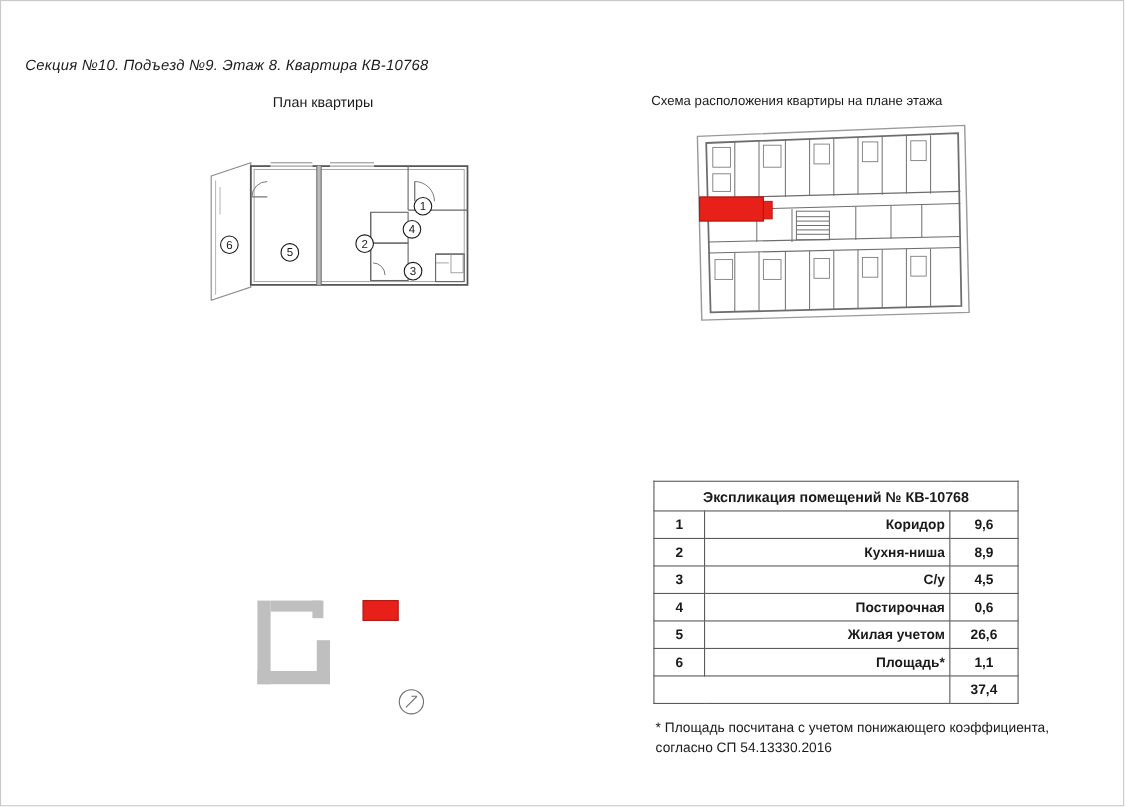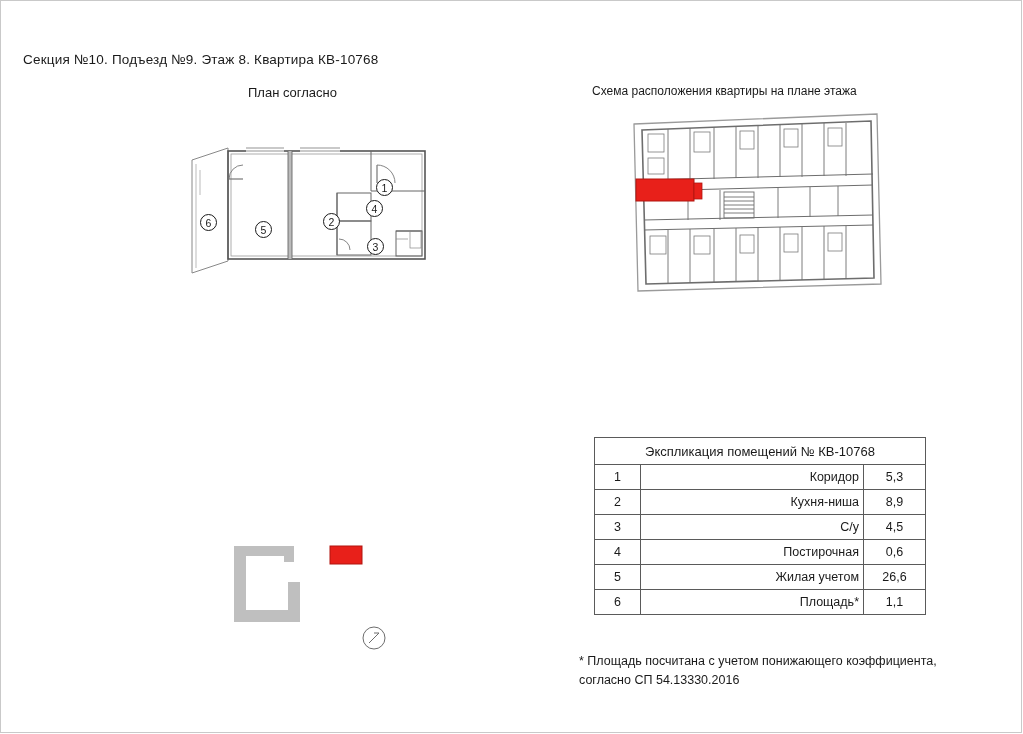--- a/index.html
+++ b/index.html
@@ -19,20 +19,21 @@
     border: 1px solid #c9c9c9;
     box-sizing: border-box;
     pointer-events: none;
   }
   #doc-title {
     position: absolute;
     left: 23px; top: 52px;
     font-size: 13.5px;
     letter-spacing: 0.2px;
     white-space: nowrap;
+    font-style: italic;
   }
   #plan-caption {
     position: absolute;
     left: 248px; top: 85px;
     font-size: 13px;
   }
   #floor-caption {
     position: absolute;
     left: 592px; top: 84px;
     font-size: 12px;
@@ -79,48 +80,48 @@
     position: absolute;
     left: 594px; top: 437px;
     width: 332px;
     border-collapse: collapse;
     font-size: 12.5px;
   }
   #explication td, #explication th {
     border: 1px solid #5a5a5a;
     height: 25px;
     padding: 0 4px;
-    font-weight: normal;
+    font-weight: bold;
     box-sizing: border-box;
   }
   #explication .hdr {
     text-align: center;
     font-size: 13px;
     height: 27px;
   }
   #explication .c-num { width: 46px; text-align: center; }
   #explication .c-name { text-align: right; }
   #explication .c-area { width: 62px; text-align: center; }
   #explication .empty-l { border-right: 1px solid #5a5a5a; }
 
   #footnote {
     position: absolute;
-    left: 579px; top: 652px;
+    left: 596px; top: 652px;
     width: 360px;
     font-size: 12.5px;
     line-height: 19px;
   }
 </style>
 </head>
 <body>
 
 <div class="page-border"></div>
 
 <div id="doc-title">Секция №10. Подъезд  №9. Этаж 8. Квартира КВ-10768</div>
-<div id="plan-caption">План согласно</div>
+<div id="plan-caption">План квартиры</div>
 <div id="floor-caption">Схема расположения квартиры на плане этажа</div>
 
 <div id="apartment-plan">
   <svg width="270" height="145" viewBox="0 0 270 145">
     <g stroke="#555" fill="none" stroke-width="1.2">
 
       <path d="M12,25 L48,13 L48,126 L12,138 Z" stroke="#888" stroke-width="1"></path>
       <rect x="48" y="16" width="197" height="108" stroke="#555" stroke-width="1.6"></rect>
       <rect x="51" y="19" width="191" height="102" stroke="#999" stroke-width="0.8"></rect>
 
@@ -260,21 +261,21 @@
 </div>
 
 <table id="explication">
   <tbody>
       <tr>
     <th class="hdr" colspan="3">Экспликация помещений № КВ-10768</th>
   </tr>
   <tr>
     <td class="c-num">1</td>
     <td class="c-name">Коридор</td>
-    <td class="c-area">5,3</td>
+    <td class="c-area">9,6</td>
   </tr>
   <tr>
     <td class="c-num">2</td>
     <td class="c-name">Кухня-ниша</td>
     <td class="c-area">8,9</td>
   </tr>
   <tr>
     <td class="c-num">3</td>
     <td class="c-name">С/у</td>
     <td class="c-area">4,5</td>
@@ -287,16 +288,20 @@
   <tr>
     <td class="c-num">5</td>
     <td class="c-name">Жилая учетом</td>
     <td class="c-area">26,6</td>
   </tr>
   <tr>
     <td class="c-num">6</td>
     <td class="c-name">Площадь*</td>
     <td class="c-area">1,1</td>
   </tr>
+  <tr>
+    <td class="empty-l" colspan="2"></td>
+    <td class="c-area">37,4</td>
+  </tr>
 </tbody>
   </table>
 
 <div id="footnote">* Площадь посчитана с учетом понижающего коэффициента, согласно СП 54.13330.2016</div>
 
 </body></html>

